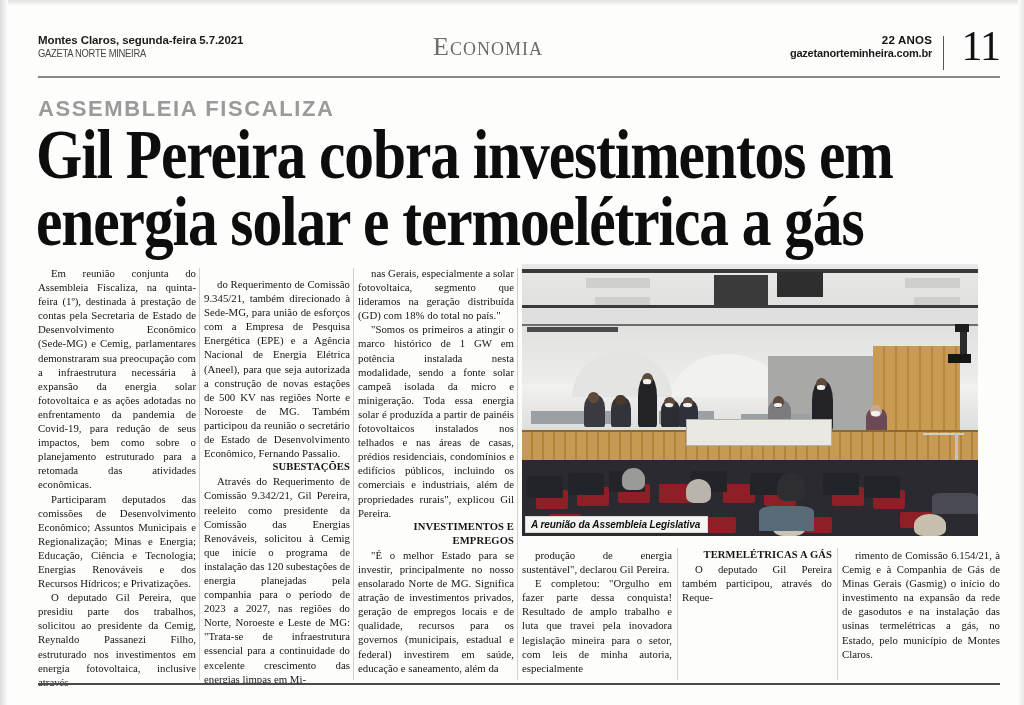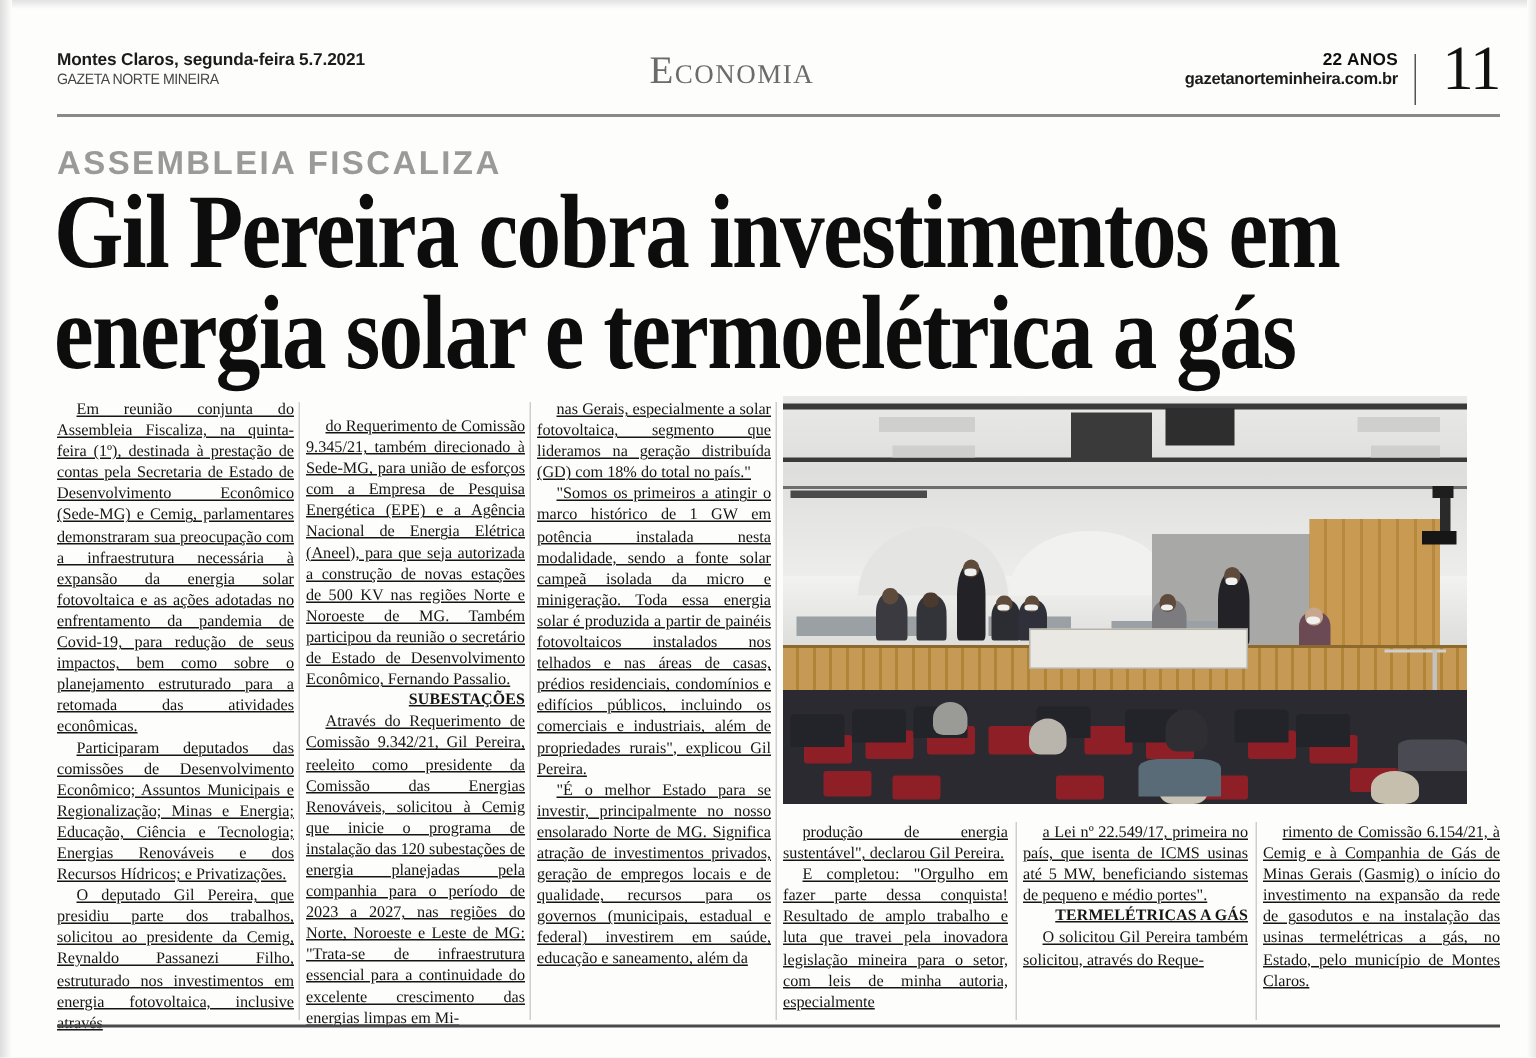--- a/index.html
+++ b/index.html
@@ -110,21 +110,21 @@
   .col {
     position: absolute;
     font-family: "Liberation Serif", serif;
     font-size: 10.8px;
     line-height: 14.1px;
     color: #151515;
     text-align: justify;
     text-justify: inter-word;
     hyphens: manual;
   }
-  .col p { text-indent: 13px; margin: 0; text-decoration: underline; }
+  .col p { text-indent: 13px; margin: 0; }
   .subhead {
     text-align: right;
     font-family: "Liberation Serif", serif;
     font-weight: bold;
     font-size: 10.6px;
     letter-spacing: 0.1px;
     text-indent: 0;
     margin-top: 11px;
   }
 
@@ -270,32 +270,32 @@
 
   <div class="col" id="col2">
     <p>do Requerimento de Comissão 9.345/21, também direcionado à Sede-MG, para união de esforços com a Empresa de Pesquisa Energética (EPE) e a Agência Nacional de Energia Elétrica (Aneel), para que seja autorizada a construção de novas estações de 500 KV nas regiões Norte e Noroeste de MG. Também participou da reunião o secretário de Estado de Desenvolvimento Econômico, Fernando Passalio.</p>
     <p class="subhead">SUBESTAÇÕES</p>
     <p>Através do Requerimento de Comissão 9.342/21, Gil Pereira, reeleito como presidente da Comissão das Energias Renováveis, solicitou à Cemig que inicie o programa de instalação das 120 subestações de energia planejadas pela companhia para o período de 2023 a 2027, nas regiões do Norte, Noroeste e Leste de MG: "Trata-se de infraestrutura essencial para a continuidade do excelente crescimento das energias limpas em Mi-</p>
   </div>
 
   <div class="col" id="col3">
     <p>nas Gerais, especialmente a solar fotovoltaica, segmento que lideramos na geração distribuída (GD) com 18% do total no país."</p>
     <p>"Somos os primeiros a atingir o marco histórico de 1 GW em potência instalada nesta modalidade, sendo a fonte solar campeã isolada da micro e minigeração. Toda essa energia solar é produzida a partir de painéis fotovoltaicos instalados nos telhados e nas áreas de casas, prédios residenciais, condomínios e edifícios públicos, incluindo os comerciais e industriais, além de propriedades rurais", explicou Gil Pereira.</p>
+    <p class="subhead">INVESTIMENTOS E EMPREGOS</p>
     <p>"É o melhor Estado para se investir, principalmente no nosso ensolarado Norte de MG. Significa atração de investimentos privados, geração de empregos locais e de qualidade, recursos para os governos (municipais, estadual e federal) investirem em saúde, educação e saneamento, além da</p>
   </div>
 
   <div class="col" id="col4">
     <p>produção de energia sustentável", declarou Gil Pereira.</p>
     <p>E completou: "Orgulho em fazer parte dessa conquista! Resultado de amplo trabalho e luta que travei pela inovadora legislação mineira para o setor, com leis de minha autoria, especialmente</p>
   </div>
 
   <div class="col" id="col5">
-    <p>a Lei nº 22.549/17, primeira no país, que isenta de ICMS usinas até 5 MW, beneficiando sistemas de pequeno e médio portes".</p>
     <p class="subhead">TERMELÉTRICAS A GÁS</p>
-    <p>O solicitou Gil Pereira também solicitou, através do Reque-</p>
+    <p>O deputado Gil Pereira também participou, através do Reque-</p>
   </div>
 
   <div class="col" id="col6">
     <p>rimento de Comissão 6.154/21, à Cemig e à Companhia de Gás de Minas Gerais (Gasmig) o início do investimento na expansão da rede de gasodutos e na instalação das usinas termelétricas a gás, no Estado, pelo município de Montes Claros.</p>
   </div>
 
   <div class="photo">
 
     <div class="ph-ceiling"></div>
     <div class="ph-beam" style="left:0; top:2%; width:100%; height:1.4%;"></div>
@@ -383,17 +383,18 @@
     <div class="ph-seatback" style="left:75%; bottom:14%; width:8%; height:8%;"></div>
 
     <div class="ph-aud-head" style="left:22%; bottom:17%; width:5%; height:8%; background:#9a9a96;"></div>
     <div class="ph-aud-head" style="left:36%; bottom:12%; width:5.5%; height:9%; background:#b9b4ac;"></div>
     <div class="ph-aud-head" style="left:56%; bottom:13%; width:6%; height:10%; background:#2f2f33;"></div>
     <div class="ph-aud-head" style="left:55%; bottom:0%;  width:7%; height:9%; background:#c9c3b6;"></div>
     <div class="ph-aud-head" style="left:86%; bottom:0%;  width:7%; height:8%; background:#c7bfae;"></div>
     <div class="ph-person" style="left:52%; bottom:2%; width:12%; height:9%; background:#5a6b78; border-radius:25% 25% 0 0;"></div>
     <div class="ph-person" style="left:90%; bottom:8%; width:10%; height:8%; background:#4a4a52; border-radius:20% 20% 0 0;"></div>
 
+    <div class="ph-caption">A reunião da Assembleia Legislativa</div>
   </div>
 
   <div class="rule-bottom"></div>
 
 </div>
 
 </body></html>

